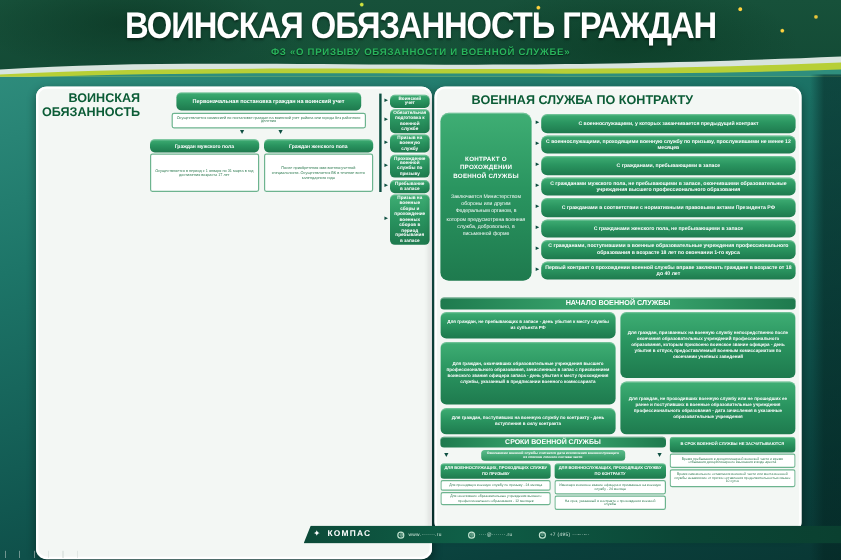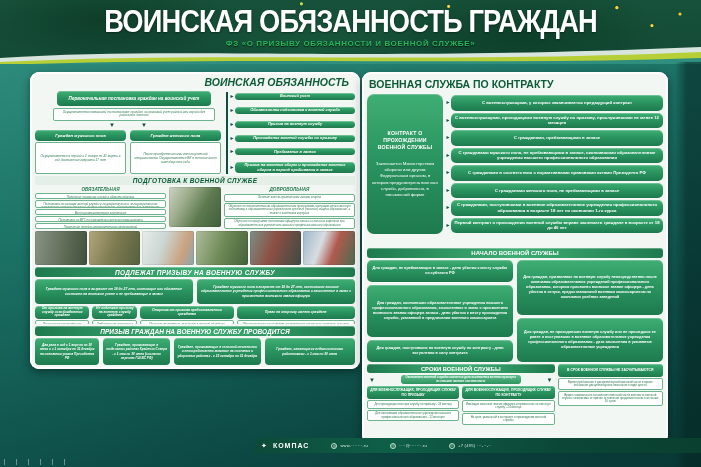--- a/index.html
+++ b/index.html
@@ -26,27 +26,27 @@
     text-shadow:0 1px 1px rgba(0,20,10,.8);white-space:nowrap;}
   .ribbon{position:absolute;left:0;top:44px;width:701px;height:22px;}
   
   .edge-strip{position:absolute;right:0;top:62px;width:26px;bottom:0;
     background:linear-gradient(90deg,rgba(4,36,33,0) 0%,rgba(4,36,33,.55) 45%);}
   .crop-marks{position:absolute;left:4px;bottom:2px;width:62px;height:6px;opacity:.5;
     background:repeating-linear-gradient(90deg,#cfd8d4 0 1px,transparent 1px 12px);}
   
   .panel{position:absolute;top:72px;background:#f3f7f4;border-radius:9px;
     box-shadow:0 3px 8px rgba(0,10,8,.45),inset 0 0 0 2px #ffffff;}
-  .lp{left:30px;width:330px;height:297px;display:flex;flex-direction:column;gap:2px;
-    padding:4px 5px;box-sizing:border-box;overflow:hidden;font-style:italic;}
+  .lp{left:30px;width:330px;height:394px;display:flex;flex-direction:row;gap:2px;
+    padding:4px 5px;box-sizing:border-box;overflow:hidden;}
   .rp{left:362px;width:306px;height:372px;display:flex;flex-direction:column;gap:2px;
     padding:4px 5px;box-sizing:border-box;overflow:hidden;}
   .dhead{color:#0b5c36;font-weight:bold;}
   .lp-header{height:12px;font-size:10.5px;text-align:right;padding-right:6px;}
-  .rp-header{height:14px;font-size:10.5px;text-align:left;padding:2px 0 0 2px;}
+  .rp-header{height:14px;font-size:10.5px;text-align:left;padding:2px 0 0 2px;margin-left:24px;}
   
   .gbox{background:linear-gradient(180deg,#3fae74 0%,#2a9560 45%,#1e7a4e 100%);
     color:#fff;border-radius:4px;text-align:center;
     display:flex;align-items:center;justify-content:center;
     box-shadow:inset 0 1px 0 rgba(255,255,255,.25);padding:1px 3px;box-sizing:border-box;}
   .obox{background:#fff;border:.7px solid #6db48f;border-radius:2px;color:#2d7a50;
     text-align:center;padding:1.5px 2px;box-sizing:border-box;overflow:hidden;}
   .bar{background:linear-gradient(90deg,#1e7a4e,#3fae74 50%,#1e7a4e);color:#fff;
     font-weight:bold;text-align:center;border-radius:3px;
     display:flex;align-items:center;justify-content:center;

